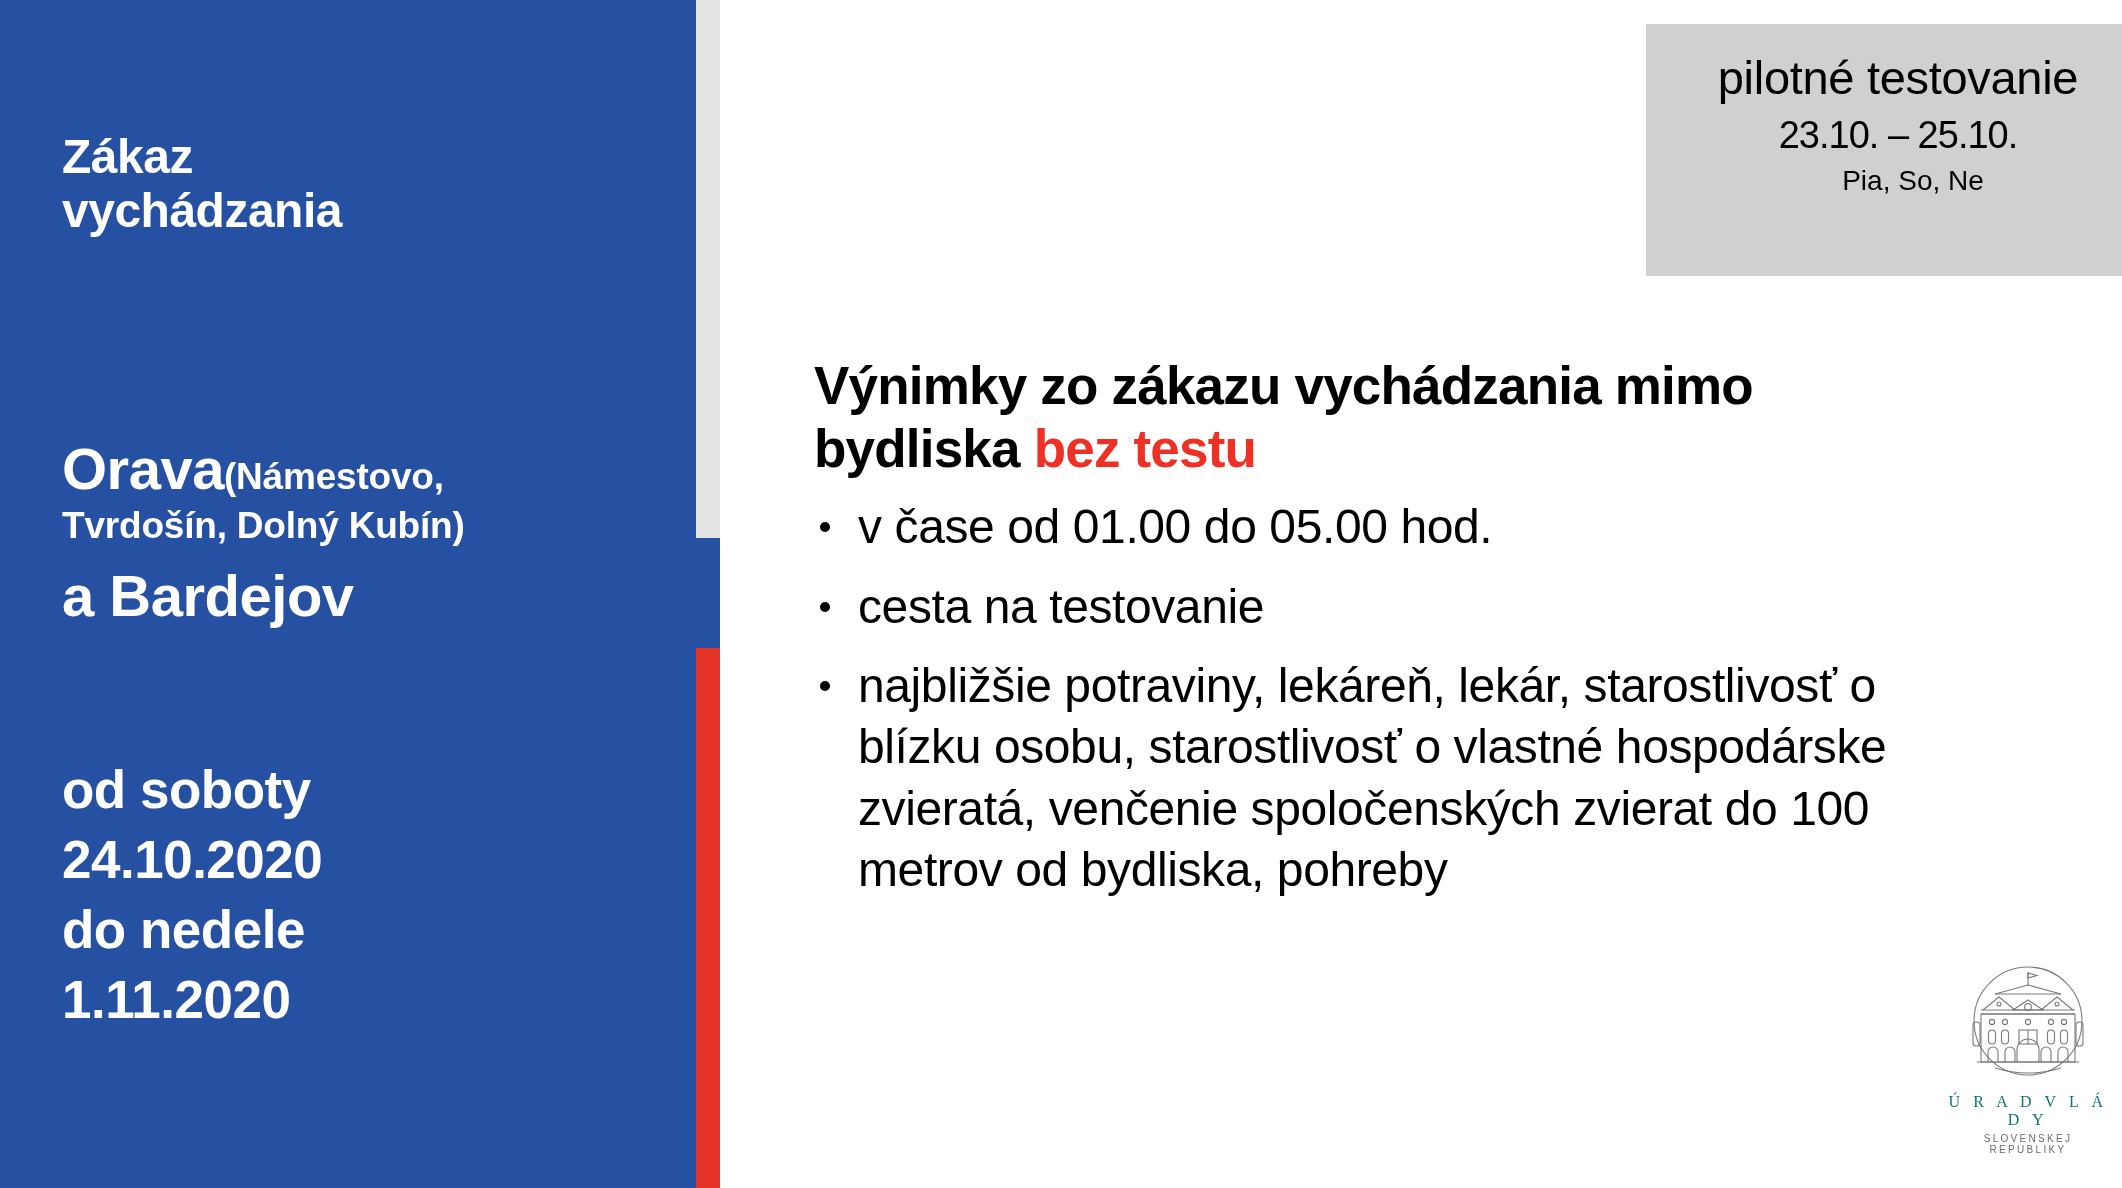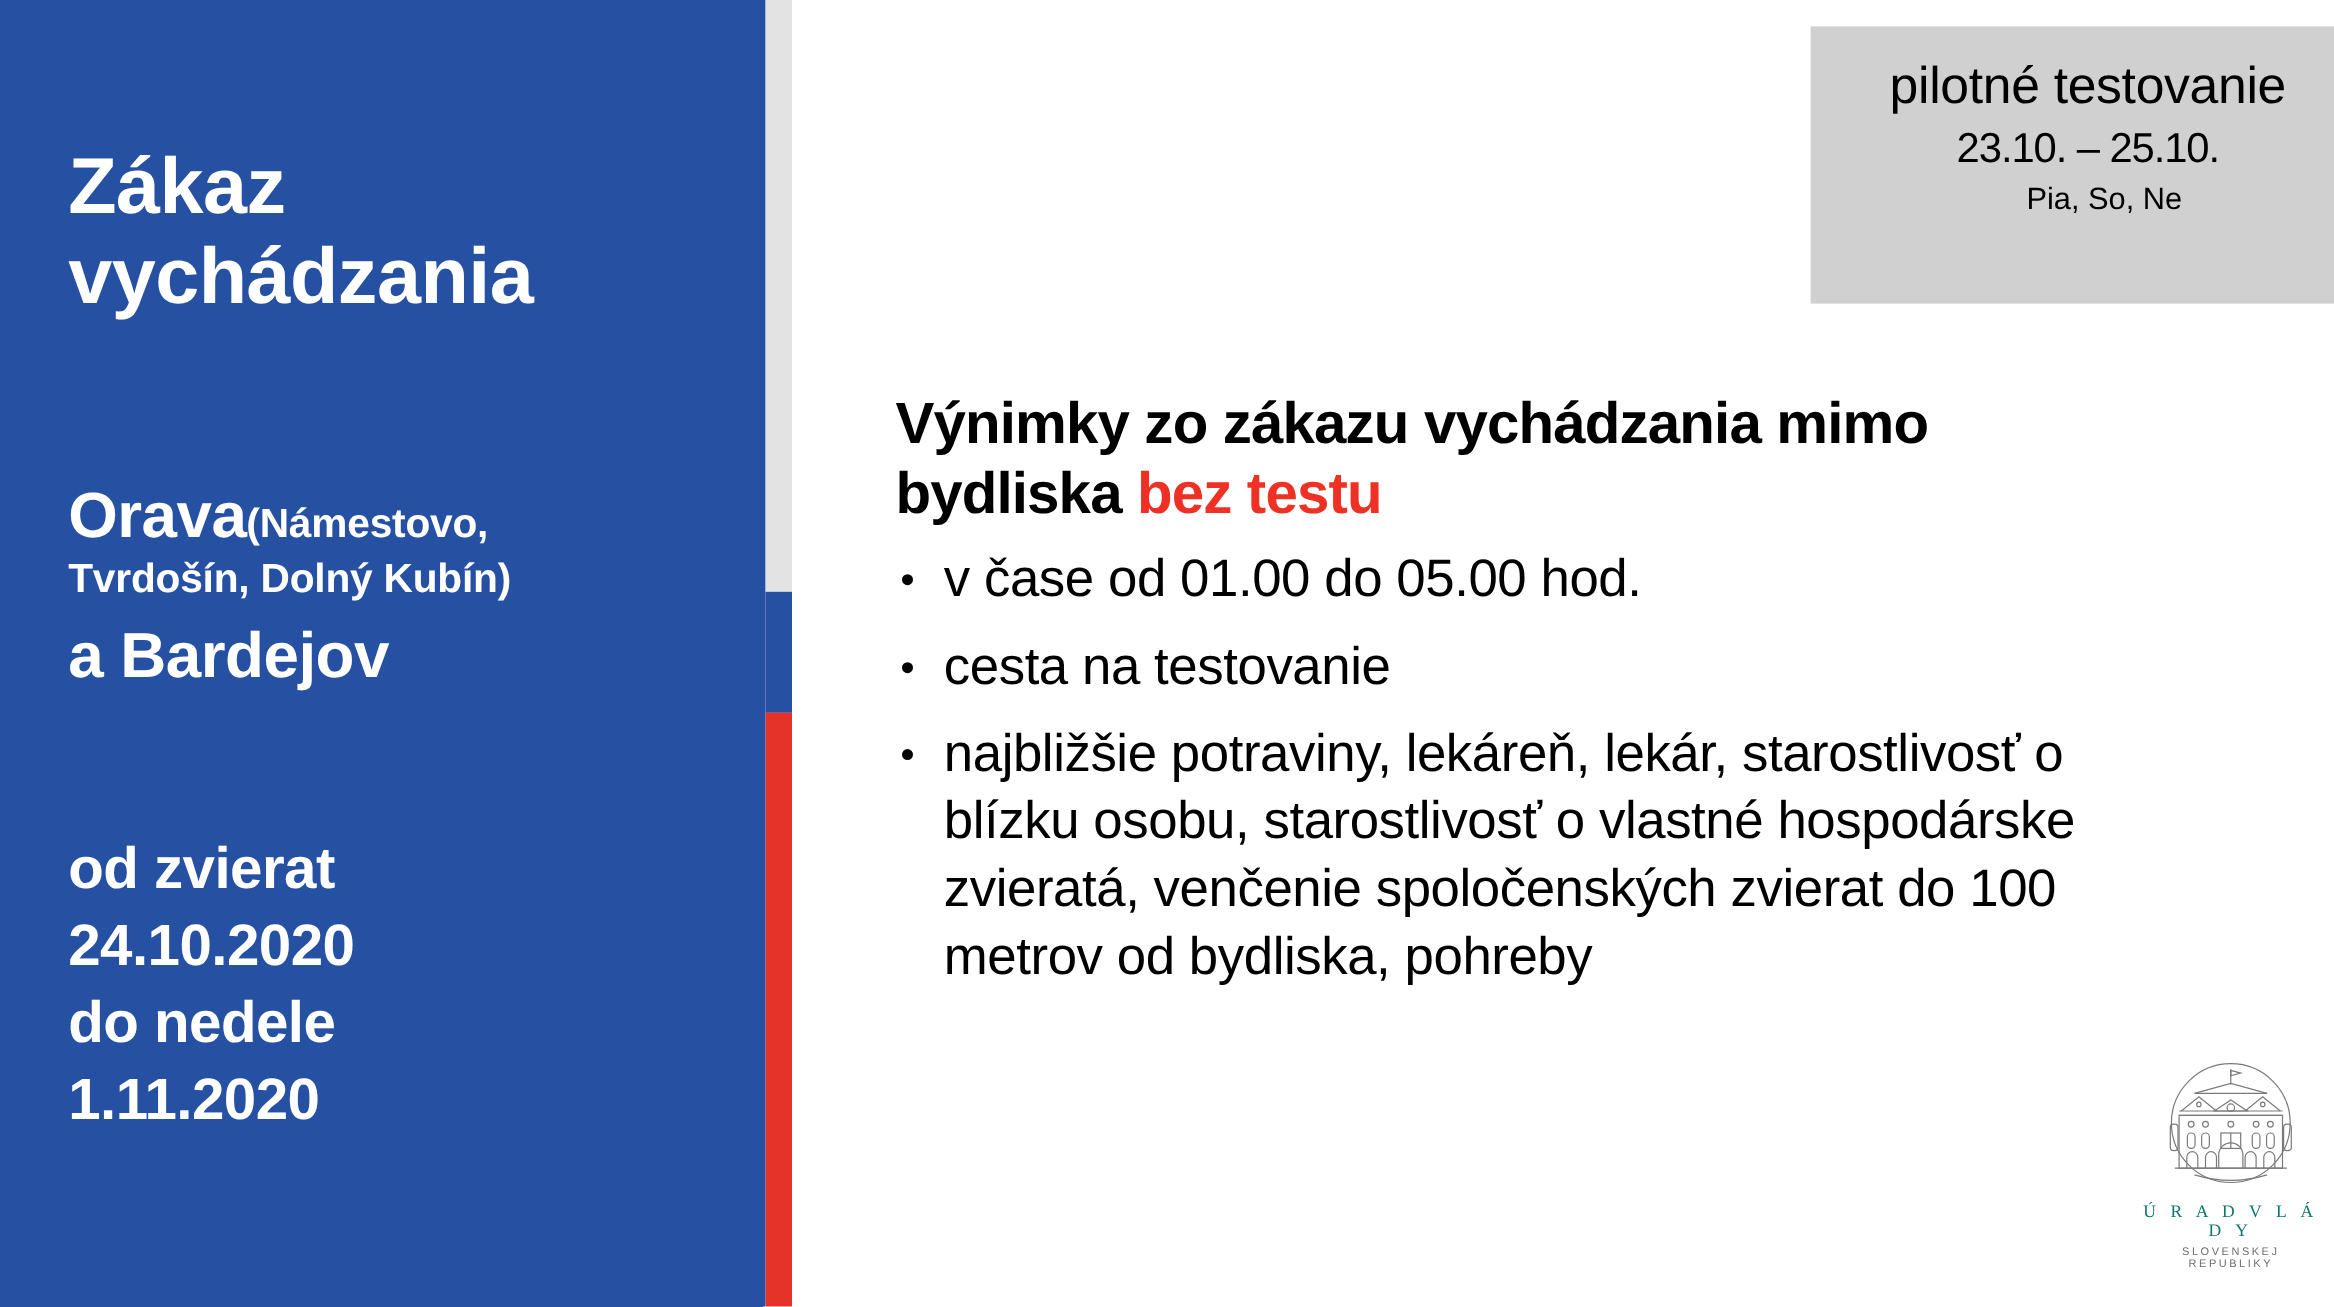--- a/index.html
+++ b/index.html
@@ -46,21 +46,21 @@
     width: 600px;
     color: #ffffff;
   }
   .title-block {
     position: absolute;
     top: 130px;
     left: 0;
     width: 600px;
   }
   .title-line {
-    font-size: 72px;
+    font-size: 48px;
     font-weight: 700;
     line-height: 1.12;
     letter-spacing: -0.5px;
   }
   .region-block {
     position: absolute;
     top: 436px;
     left: 0;
     width: 610px;
   }
@@ -225,21 +225,21 @@
 
     <div class="region-block">
       <div class="region-main">
         <span>Orava</span><span class="sub">(Námestovo,</span>
       </div>
       <div class="region-sub2">Tvrdošín, Dolný Kubín)</div>
       <div class="region-city">a Bardejov</div>
     </div>
 
     <div class="date-block">
-      <div class="date-line">od zvierat</div>
+      <div class="date-line">od soboty</div>
       <div class="date-line">24.10.2020</div>
       <div class="date-line">do nedele</div>
       <div class="date-line">1.11.2020</div>
     </div>
 
   </div>
 
   <div class="pilot-box">
     <div class="pilot-title">pilotné testovanie</div>
     <div class="pilot-dates">23.10. – 25.10.</div>

